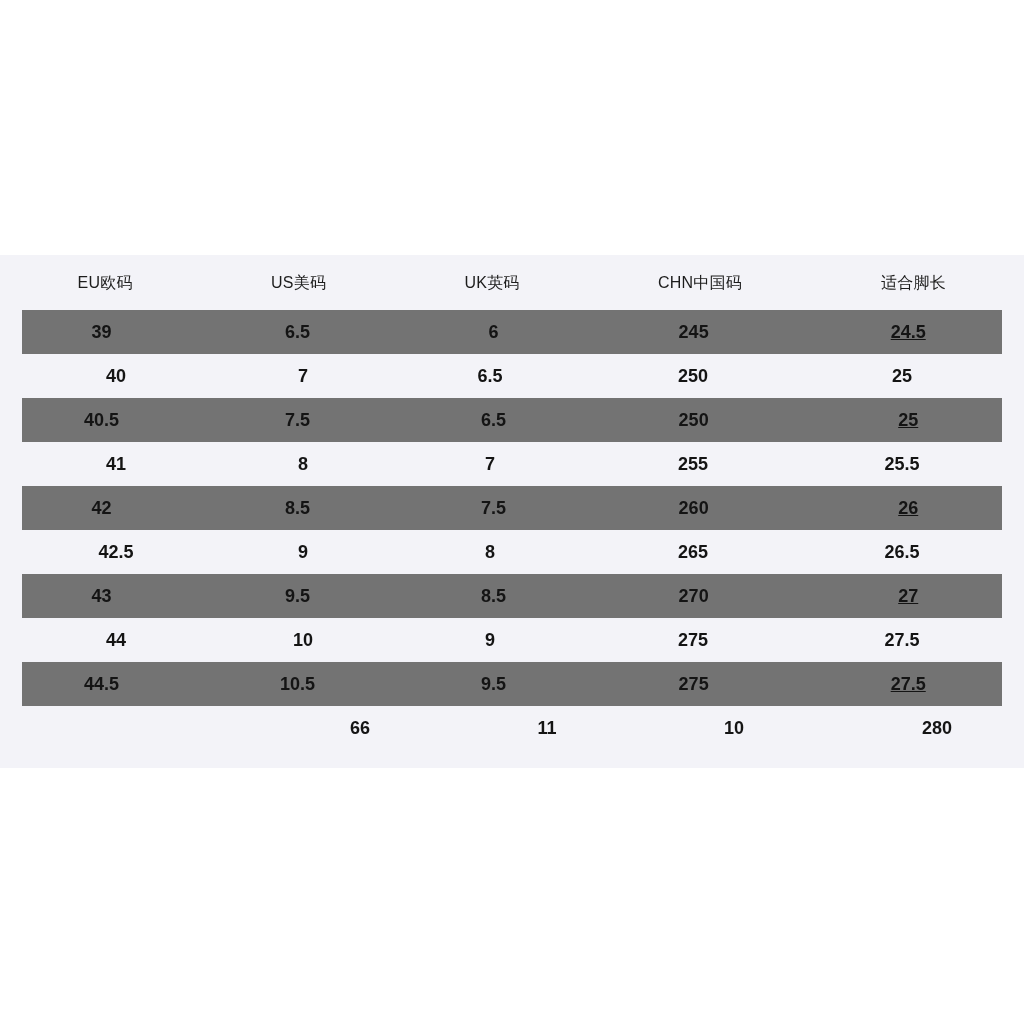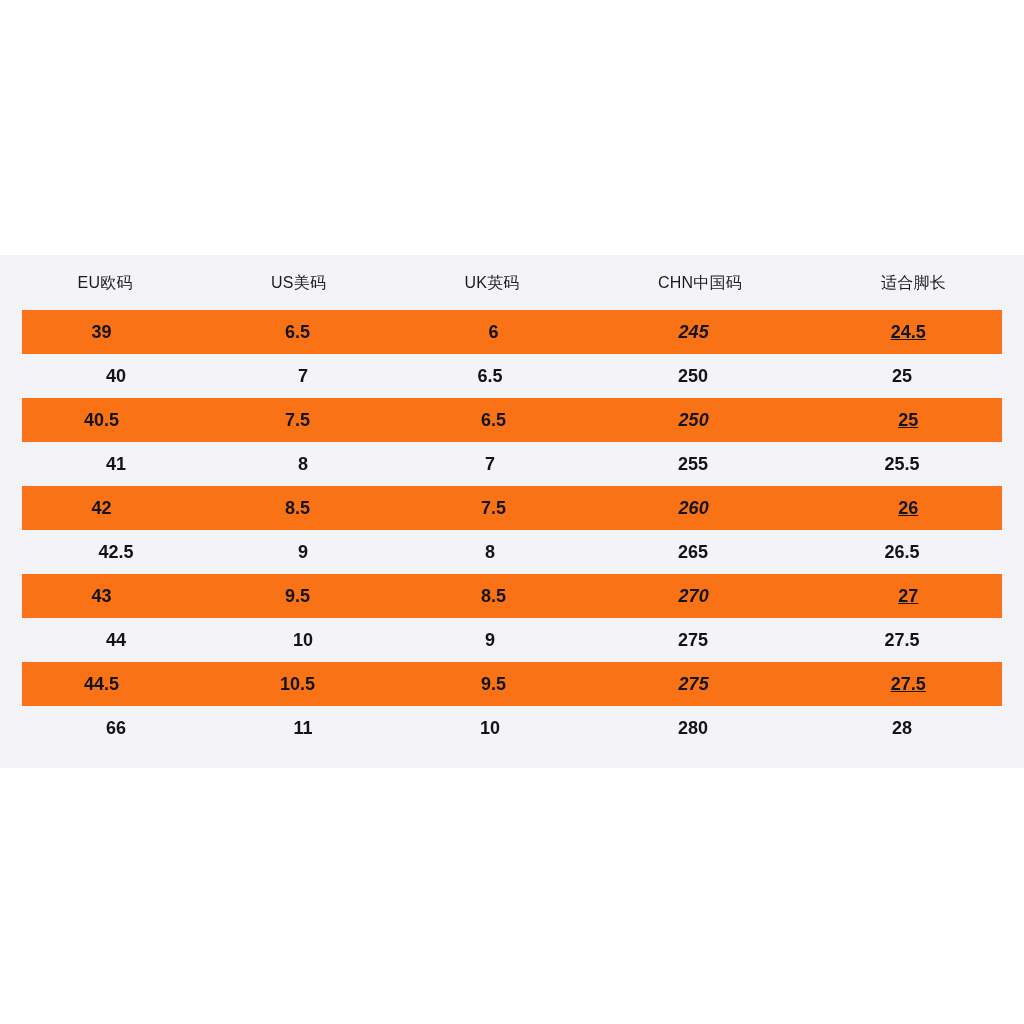--- a/index.html
+++ b/index.html
@@ -51,21 +51,21 @@
 
   
   .chart-row {
     display: flex;
     align-items: center;
     height: 44px;
     box-sizing: border-box;
   }
   
   .chart-row.row-white {
-    background: #f97316;
+    background: #737373;
     width: 980px;
     margin: 0 22px;
     gap: 38px;
   }
   
   .chart-row.row-gray {
     background: transparent;
     width: 1024px;
     margin: 0;
     justify-content: flex-end;
@@ -86,21 +86,21 @@
   .row-gray .cell:nth-child(3),
   .chart-header .cell:nth-child(3) { width: 232px; }
   .row-gray .cell:nth-child(4),
   .chart-header .cell:nth-child(4) { width: 174px; }
   .row-gray .cell:nth-child(5),
   .chart-header .cell:nth-child(5) { width: 244px; }
 
   .row-white .cell:nth-child(1) { width: 188px; }
   .row-white .cell:nth-child(2) { width: 186px; }
   .row-white .cell:nth-child(3) { width: 188px; }
-  .row-white .cell:nth-child(4) { width: 196px; font-style: italic; }
+  .row-white .cell:nth-child(4) { width: 196px; }
   .row-white .cell:nth-child(5) { width: 222px; text-decoration: underline; }
 </style>
 </head>
 <body>
 
 <div id="page">
 
   <div id="size-chart">
 
     <div class="chart-header">
@@ -181,17 +181,16 @@
       <div class="cell">9.5</div>
       <div class="cell">275</div>
       <div class="cell">27.5</div>
     </div>
 
     <div class="chart-row row-gray">
       <div class="cell">66</div>
       <div class="cell">11</div>
       <div class="cell">10</div>
       <div class="cell">280</div>
-      <div class="cell">28</div>
     </div>
 
   </div>
 </div>
 
 </body></html>

